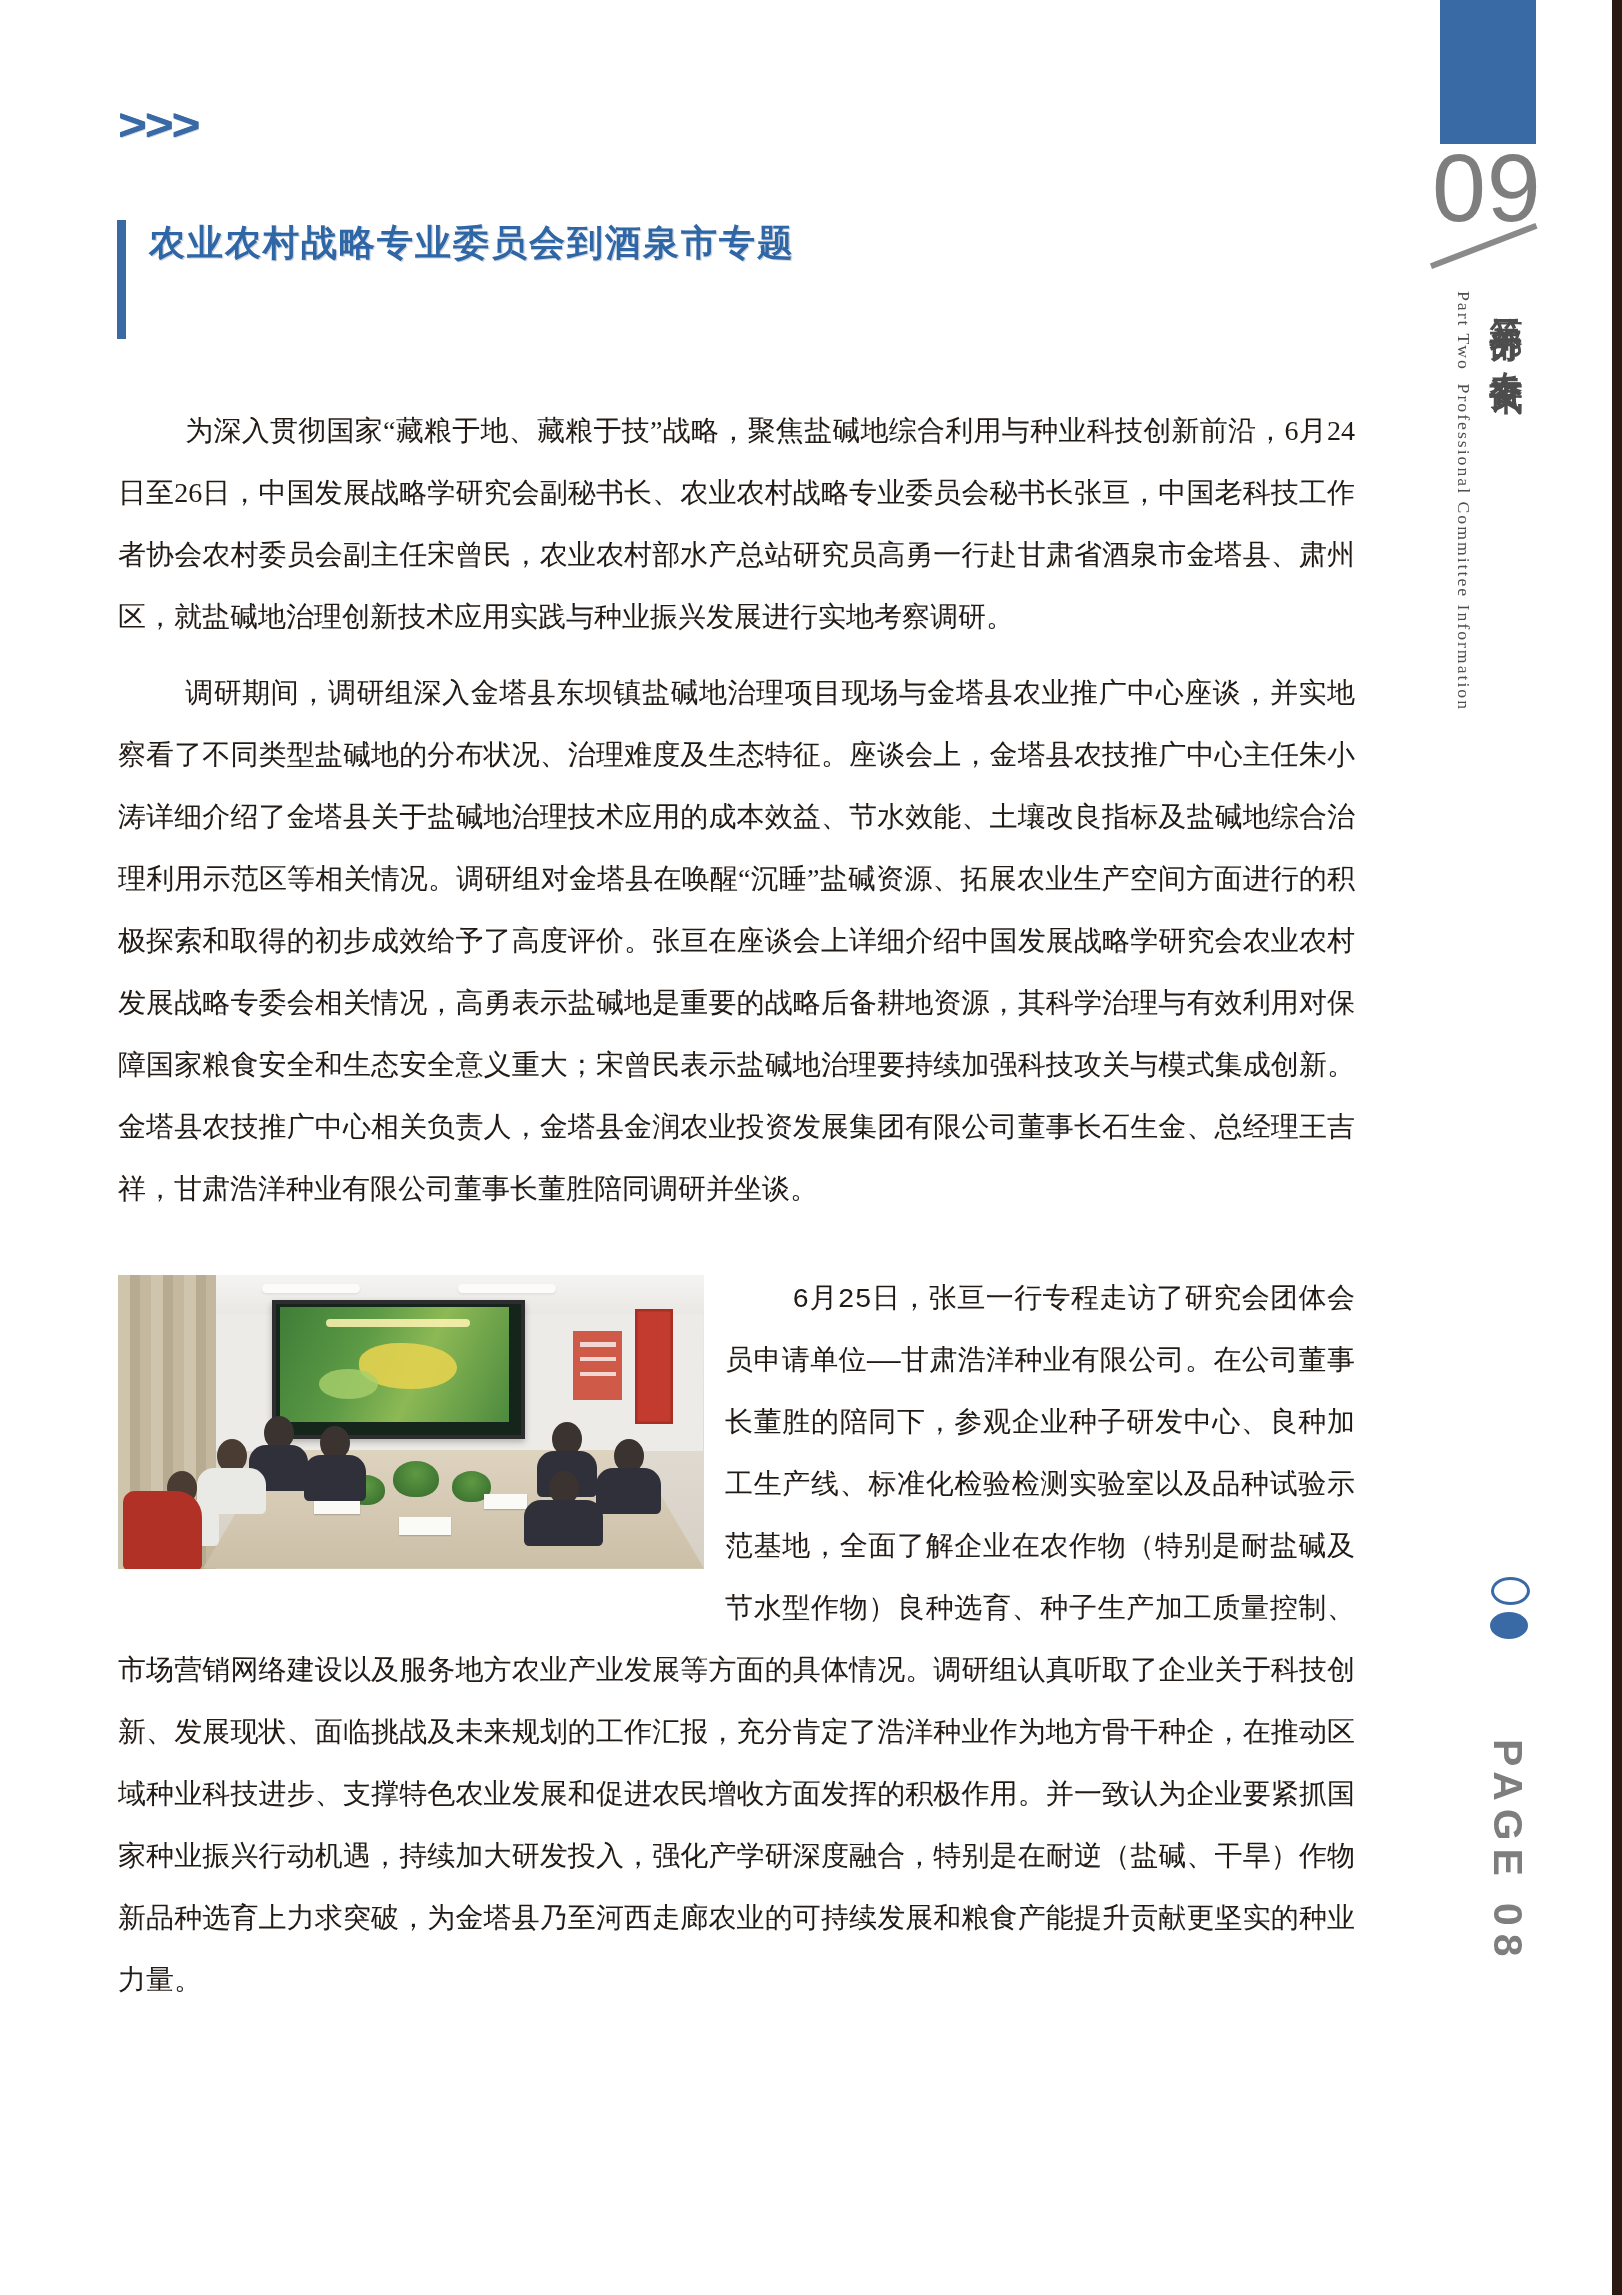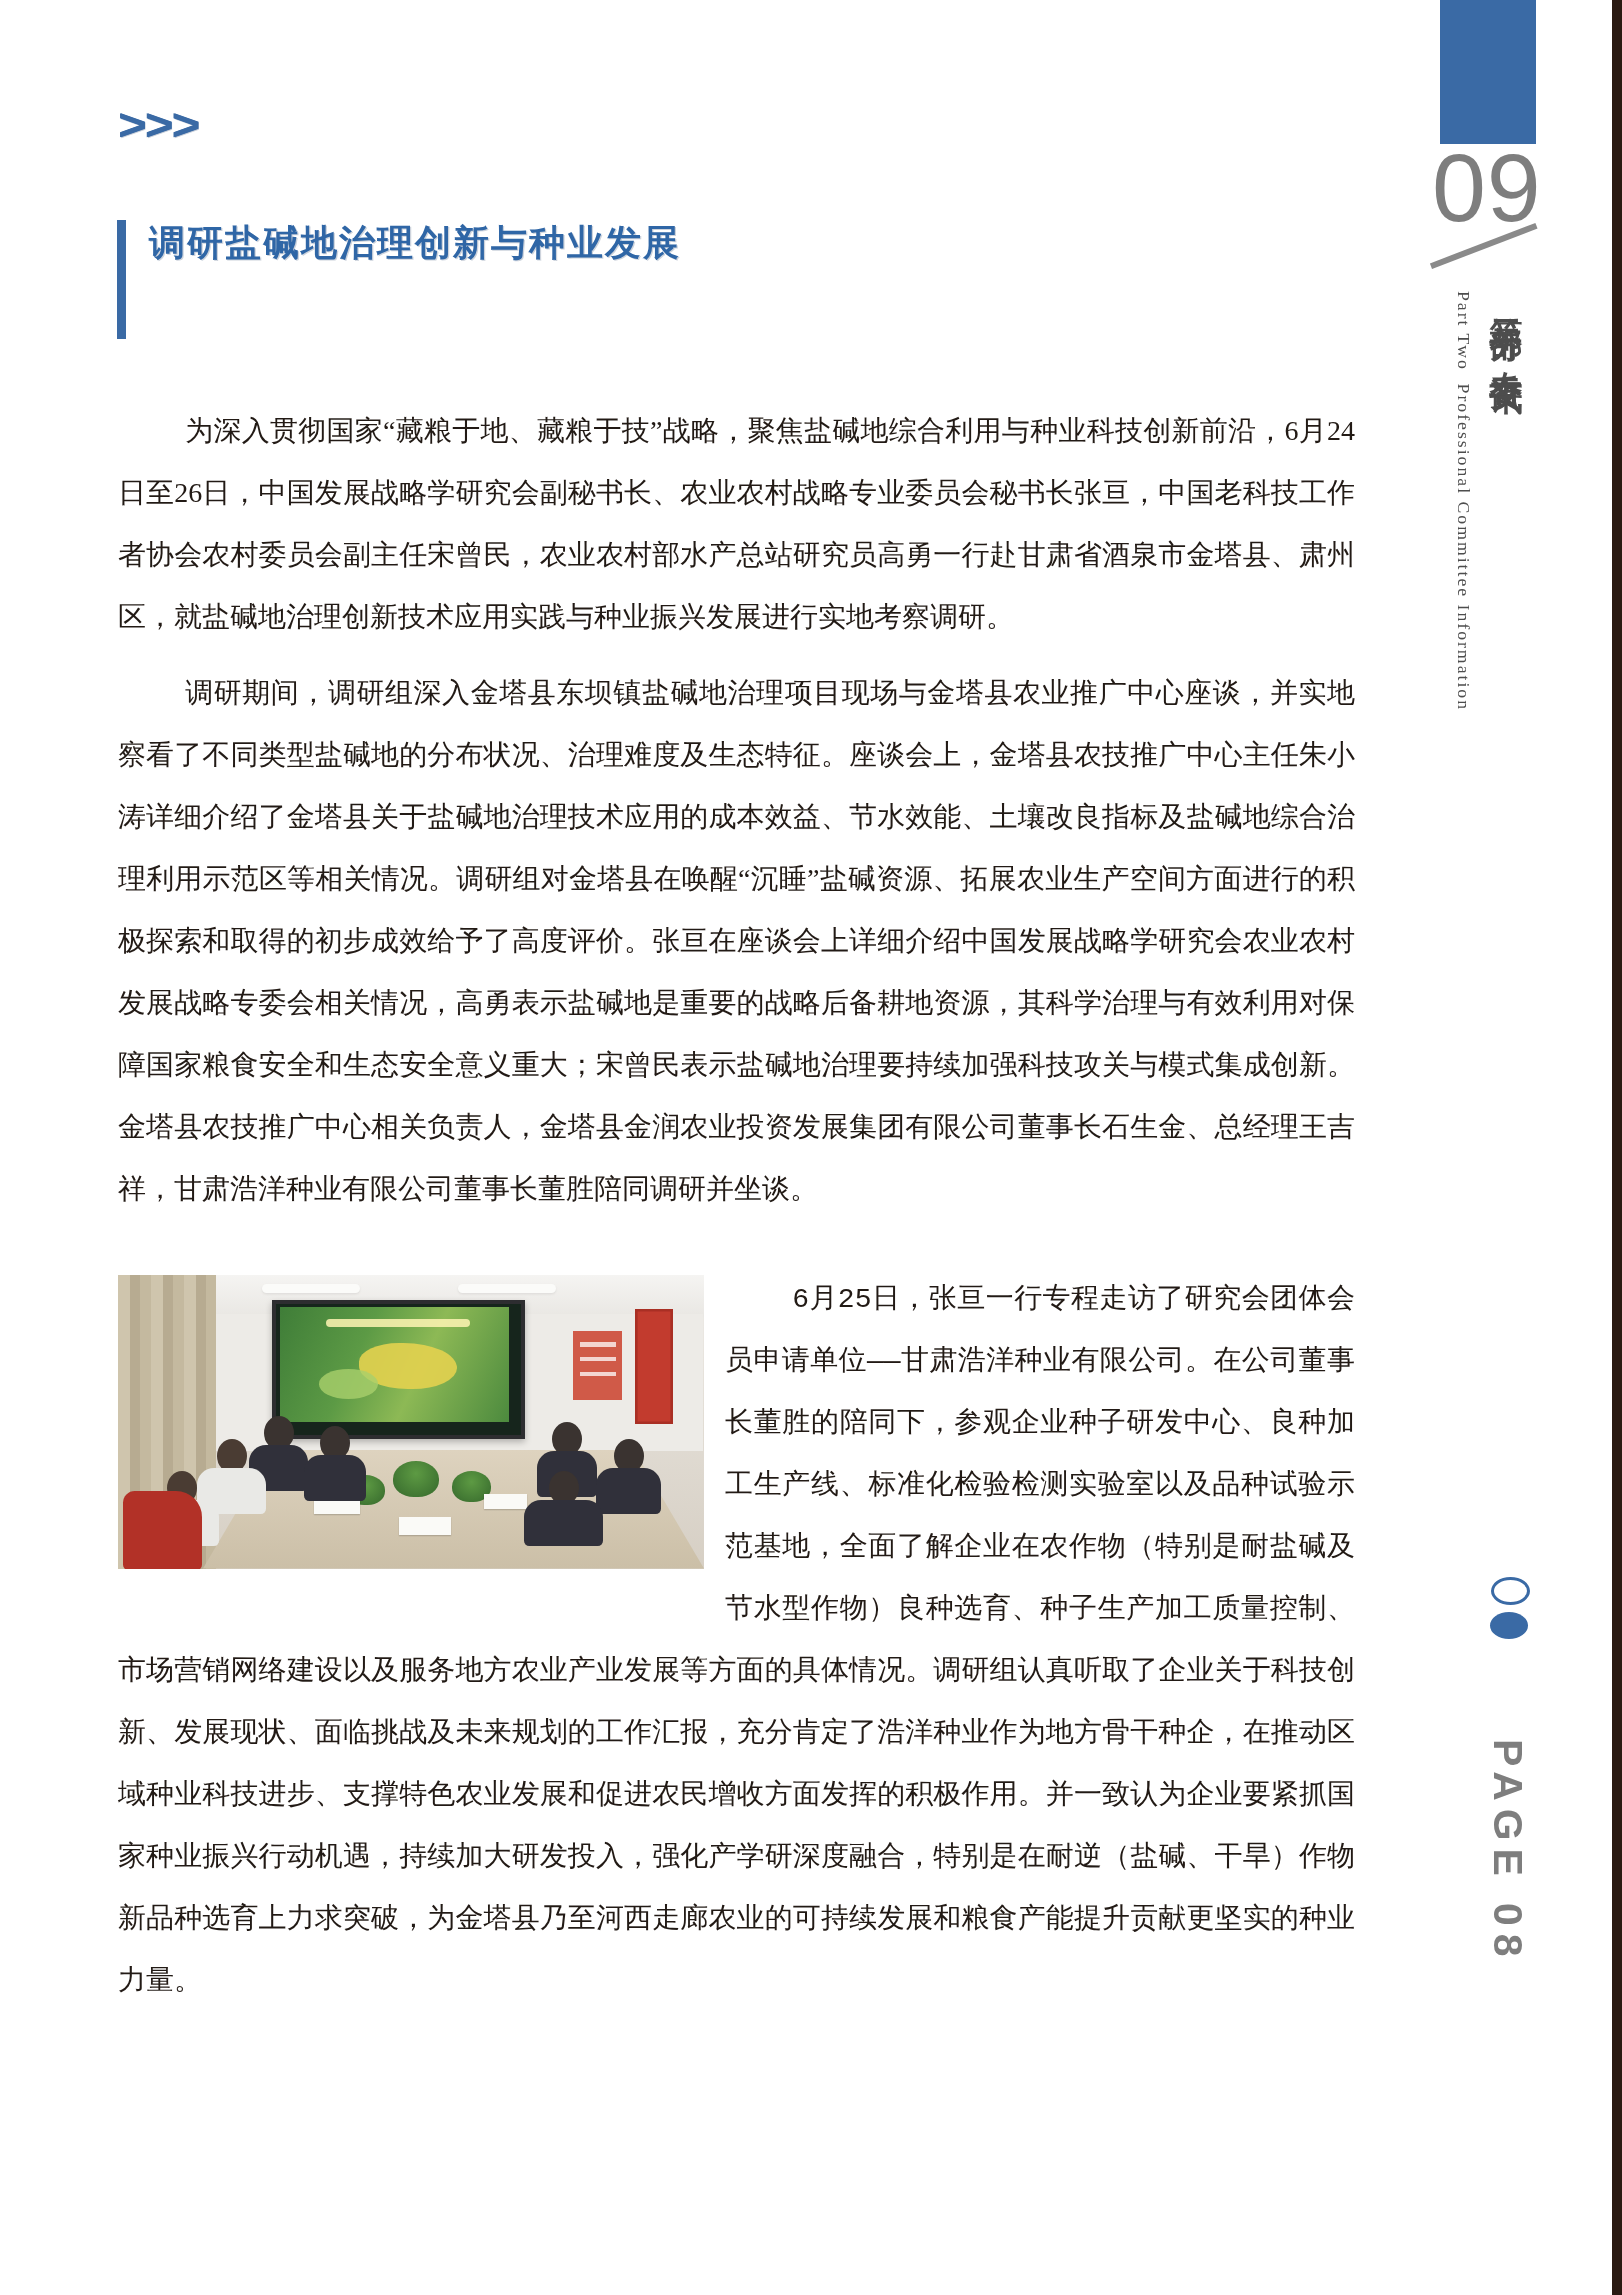--- a/index.html
+++ b/index.html
@@ -82,21 +82,21 @@
 <body>
 
 <div class="page">
 
   <div class="kicker">
     <span class="chevrons">&gt;&gt;&gt;</span>
   </div>
 
   <div class="title-bar"></div>
   <div class="art-title">
-    <div>调研盐碱地治理创新与种业发展</div>
+    <div>农业农村战略专业委员会到酒泉市专题</div>
   </div>
 
   <div class="body-col">
     <p class="p1">为深入贯彻国家“藏粮于地、藏粮于技”战略，聚焦盐碱地综合利用与种业科技创新前沿，6月24日至26日，中国发展战略学研究会副秘书长、农业农村战略专业委员会秘书长张亘，中国老科技工作者协会农村委员会副主任宋曾民，农业农村部水产总站研究员高勇一行赴甘肃省酒泉市金塔县、肃州区，就盐碱地治理创新技术应用实践与种业振兴发展进行实地考察调研。</p>
     <p class="p2">调研期间，调研组深入金塔县东坝镇盐碱地治理项目现场与金塔县农业推广中心座谈，并实地察看了不同类型盐碱地的分布状况、治理难度及生态特征。座谈会上，金塔县农技推广中心主任朱小涛详细介绍了金塔县关于盐碱地治理技术应用的成本效益、节水效能、土壤改良指标及盐碱地综合治理利用示范区等相关情况。调研组对金塔县在唤醒“沉睡”盐碱资源、拓展农业生产空间方面进行的积极探索和取得的初步成效给予了高度评价。张亘在座谈会上详细介绍中国发展战略学研究会农业农村发展战略专委会相关情况，高勇表示盐碱地是重要的战略后备耕地资源，其科学治理与有效利用对保障国家粮食安全和生态安全意义重大；宋曾民表示盐碱地治理要持续加强科技攻关与模式集成创新。金塔县农技推广中心相关负责人，金塔县金润农业投资发展集团有限公司董事长石生金、总经理王吉祥，甘肃浩洋种业有限公司董事长董胜陪同调研并坐谈。</p>
     <p class="p3">
       <span class="photo" role="img">
         <span class="ceiling"></span>
         <span class="ceil-light" style="left:144px"></span>
         <span class="ceil-light" style="left:340px"></span>

